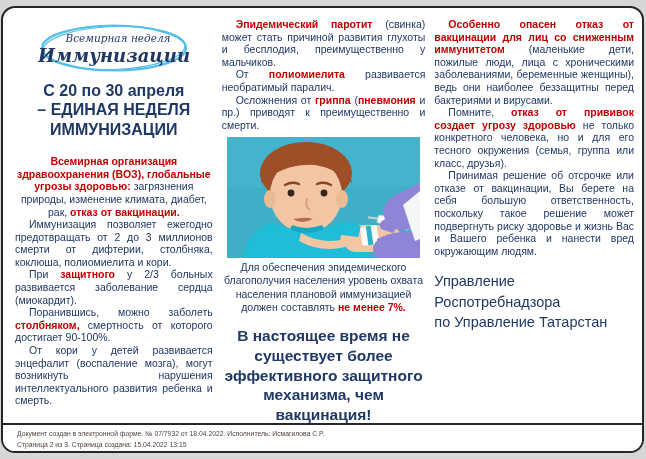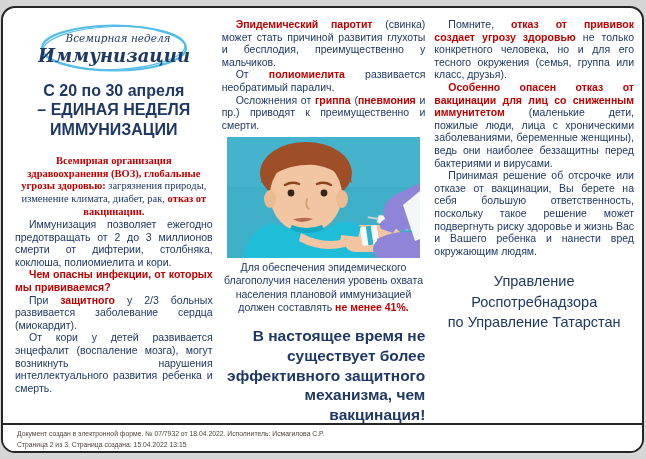--- a/index.html
+++ b/index.html
@@ -19,28 +19,28 @@
   .col2{width:204px;}
   .col3{width:200px;}
   .body-text{font-size:10.5px;line-height:1.2;color:var(--navy);text-align:justify;}
   p{margin:0;text-indent:14px;}
   p.center{text-align:center;text-indent:0;}
   .s-n{color:var(--navy);}
   .s-rb{color:var(--red);font-weight:bold;}
   .logo-wrap{text-align:center;margin:4px 0 2px 0;}
   .title{margin-top:4px;text-align:center;color:var(--navy);font-weight:bold;
          font-size:16px;line-height:1.22;}
-  .intro{margin-top:16px;font-family:Liberation Serif, serif;}
+  .intro{margin-top:16px;}
   .photo-frame{margin:6px auto 0 auto;width:193px;height:121px;display:block;}
   .caption{margin-top:3px;font-size:10.5px;line-height:1.25;color:var(--navy);
            text-align:center;}
-  .slogan{margin-top:12px;text-align:right;color:var(--navy);font-weight:bold;
+  .slogan{margin-top:12px;text-align:center;color:var(--navy);font-weight:bold;
           font-size:15.5px;line-height:1.28;}
   .right-to-life{margin-top:12px;}
-  .signature{margin-top:14px;text-align:center;color:var(--navy);
+  .signature{margin-top:14px;color:var(--navy);
              font-size:14.5px;line-height:1.4;}
   .footer{position:absolute;left:0;right:0;bottom:0;height:28px;background:#fff;
           border-top:2px solid var(--border);box-sizing:border-box;
           padding:4px 0 0 14px;font-size:6.8px;line-height:1.55;
           color:var(--footer-ink);}
   svg text{font-family:"DejaVu Serif", serif;}
 </style>
 </head>
 <body>
 
@@ -60,22 +60,22 @@
         </div>
 
         <div class="title">
           <div>С 20 по 30 апреля</div>
           <div>– ЕДИНАЯ НЕДЕЛЯ</div>
           <div>ИММУНИЗАЦИИ</div>
         </div>
 
         <p class="center intro"><span class="s-rb">Всемирная организация здравоохранения (ВОЗ), глобальные угрозы здоровью: </span><span class="s-n">загрязнения природы, изменение климата, диабет, рак, </span><span class="s-rb">отказ от вакцинации.</span></p>
         <p><span class="s-n">Иммунизация позволяет ежегодно предотвращать от 2 до 3 миллионов смерти от дифтерии, столбняка, коклюша, полиомиелита и кори.</span></p>
-        <p><span class="s-rb">Чем опасны инфекции, от которых мы прививаемся?</span></p>
         <p><span class="s-n">При </span><span class="s-rb">защитного</span><span class="s-n"> у 2/3 больных развивается заболевание сердца (миокардит).</span></p>
+        <p><span class="s-n">Поранившись, можно заболеть </span><span class="s-rb">столбняком,</span><span class="s-n"> смертность от которого достигает 90-100%.</span></p>
         <p><span class="s-n">От кори у детей развивается энцефалит (воспаление мозга), могут возникнуть нарушения интеллектуального развития ребенка и смерть.</span></p>
       </div>
 
       <div class="col col2 body-text">
         <p><span class="s-rb">Эпидемический паротит</span><span class="s-n"> (свинка) может стать причиной развития глухоты и бесплодия, преимущественно у мальчиков.</span></p>
         <p><span class="s-n">От </span><span class="s-rb">полиомиелита</span><span class="s-n"> развивается необратимый паралич.</span></p>
         <p><span class="s-n">Осложнения от </span><span class="s-rb">гриппа</span><span class="s-n"> (</span><span class="s-rb">пневмония</span><span class="s-n"> и пр.) приводят к преимущественно и смерти.</span></p>
 
         <svg class="photo-frame" viewBox="0 0 193 121">
           <rect width="193" height="121" fill="#3FAFC7"></rect>
@@ -122,28 +122,28 @@
           </g>
 
           <path d="M193 46 L168 58 Q152 68 158 82 L172 94 L193 90 Z" fill="#8F85D8"></path>
           <path d="M158 82 Q150 86 154 92 L166 96 L170 90 Z" fill="#8F85D8"></path>
           <ellipse cx="178" cy="112" rx="32" ry="17" fill="#8F85D8"></ellipse>
           <path d="M150 102 Q160 96 172 100 L170 110 Q158 108 150 110 Z" fill="#8F85D8"></path>
 
           <path d="M193 54 L176 68 L188 104 L193 102 Z" fill="#F4F7F8"></path>
         </svg>
 
-        <div class="caption"><span class="s-n">Для обеспечения эпидемического благополучия населения уровень охвата населения плановой иммунизацией должен составлять </span><span class="s-rb">не менее 41%.</span></div>
+        <div class="caption"><span class="s-n">Для обеспечения эпидемического благополучия населения уровень охвата населения плановой иммунизацией должен составлять </span><span class="s-rb">не менее 7%.</span></div>
 
         <div class="slogan">В настоящее время не существует более эффективного защитного механизма, чем вакцинация!</div>
       </div>
 
       <div class="col col3 body-text">
+        <p><span class="s-rb">Особенно опасен отказ от вакцинации для лиц со сниженным иммунитетом</span><span class="s-n"> (маленькие дети, пожилые люди, лица с хроническими заболеваниями, беременные женщины), ведь они наиболее беззащитны перед бактериями и вирусами.</span></p>
         <p><span class="s-n">Помните, </span><span class="s-rb">отказ от прививок создает угрозу здоровью</span><span class="s-n"> не только конкретного человека, но и для его тесного окружения (семья, группа или класс, друзья).</span></p>
-        <p><span class="s-rb">Особенно опасен отказ от вакцинации для лиц со сниженным иммунитетом</span><span class="s-n"> (маленькие дети, пожилые люди, лица с хроническими заболеваниями, беременные женщины), ведь они наиболее беззащитны перед бактериями и вирусами.</span></p>
         <p><span class="s-n">Принимая решение об отсрочке или отказе от вакцинации, Вы берете на себя большую ответственность, поскольку такое решение может подвергнуть риску здоровье и жизнь Вас и Вашего ребенка и нанести вред окружающим людям.</span></p>
 
         <div class="signature">
           <div>Управление</div>
           <div>Роспотребнадзора</div>
           <div>по  Управление Татарстан</div>
         </div>
       </div>
 
     </div>

